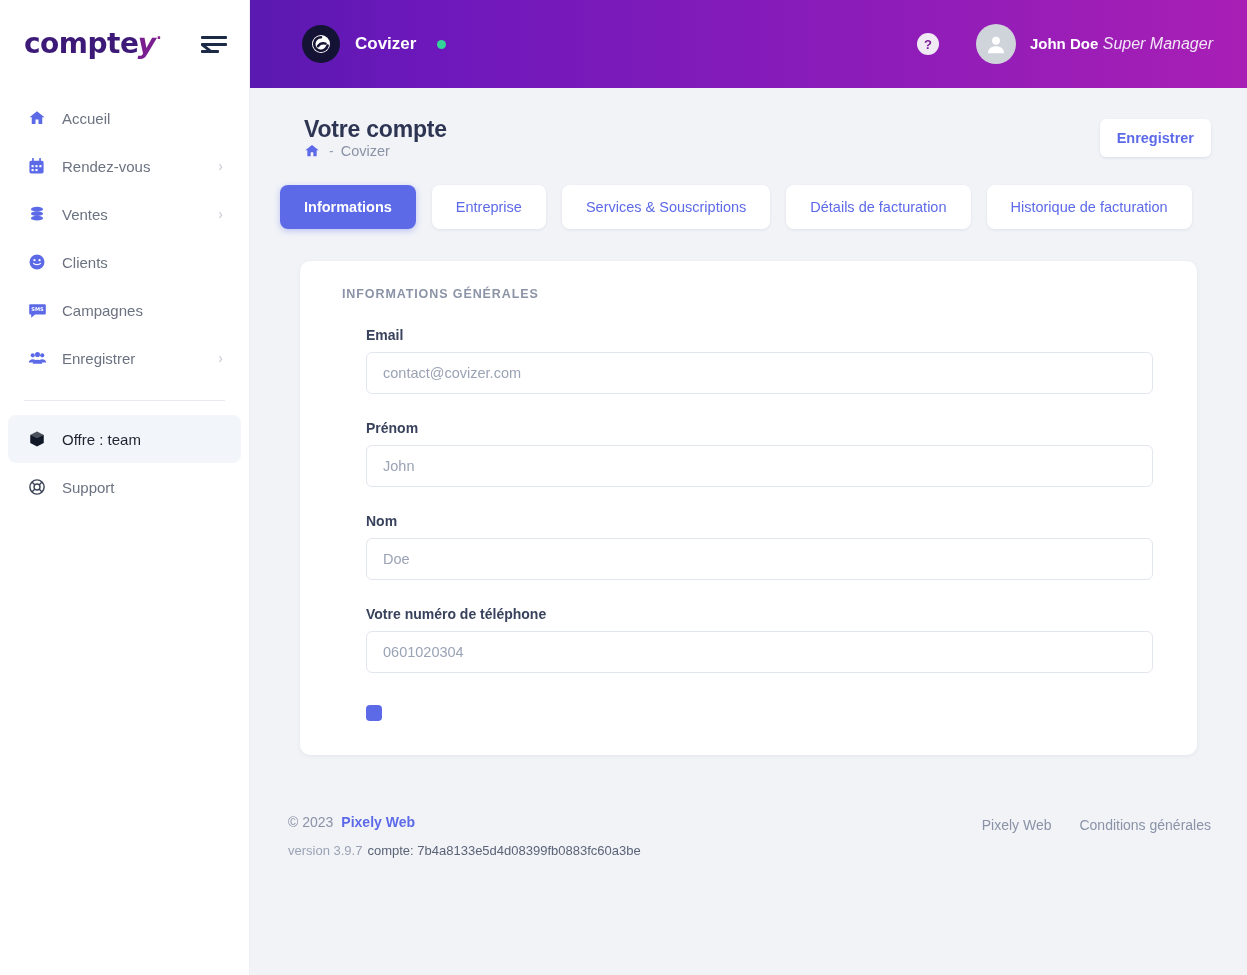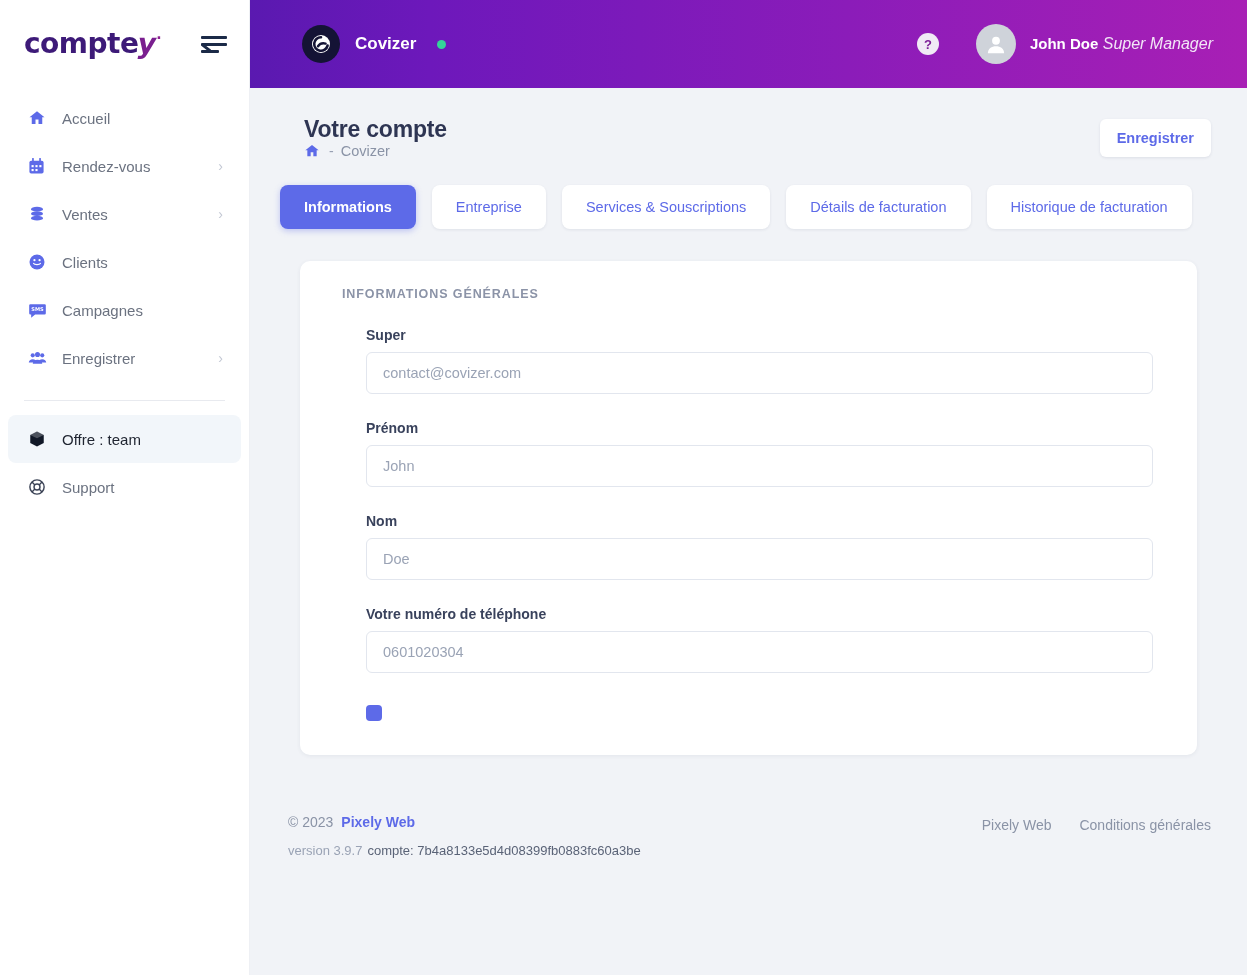--- a/index.html
+++ b/index.html
@@ -367,21 +367,21 @@
         <button class="tab">Détails de facturation</button>
         <button class="tab">Historique de facturation</button>
       </div>
 
       <div class="card">
         <div class="card-heading">INFORMATIONS GÉNÉRALES</div>
 
         <div class="form">
 
           <div class="field">
-            <label class="field-label">Super</label>
+            <label class="field-label">Email</label>
             <input type="text" placeholder="contact@covizer.com" style="">
           </div>
 
           <div class="field">
             <label class="field-label">Prénom</label>
             <input type="text" placeholder="John" style="">
           </div>
 
           <div class="field">
             <label class="field-label">Nom</label>

